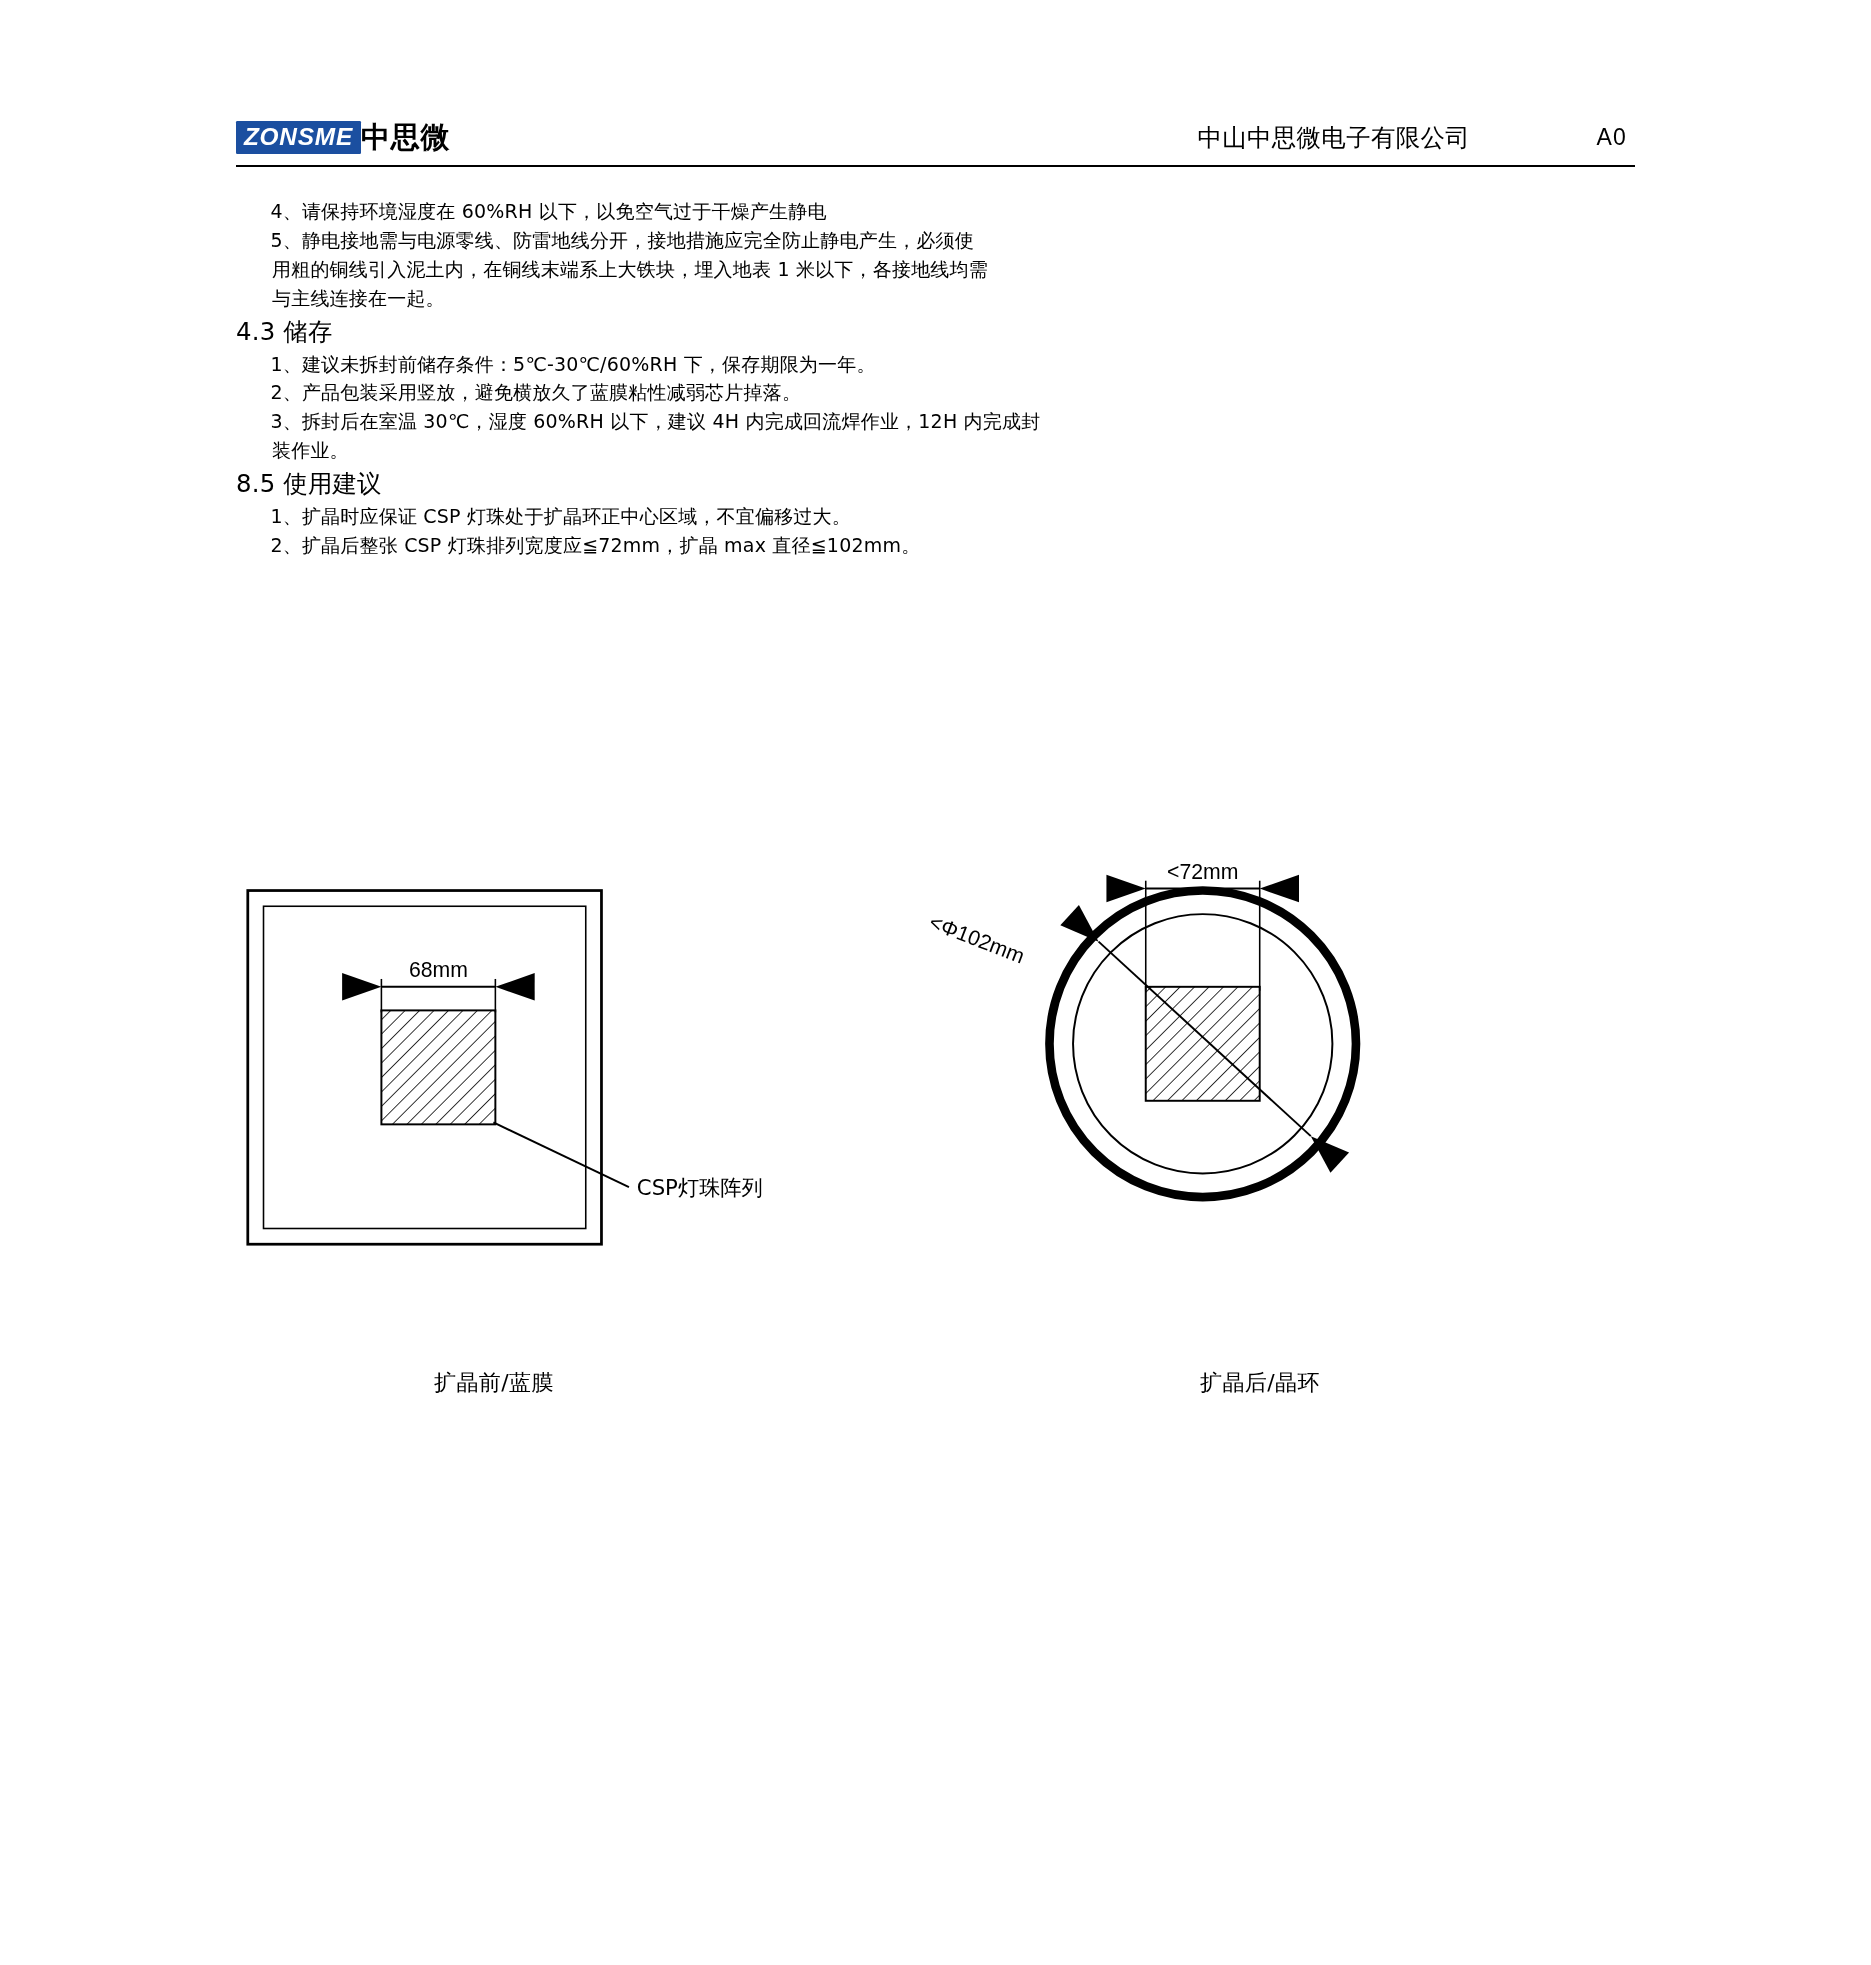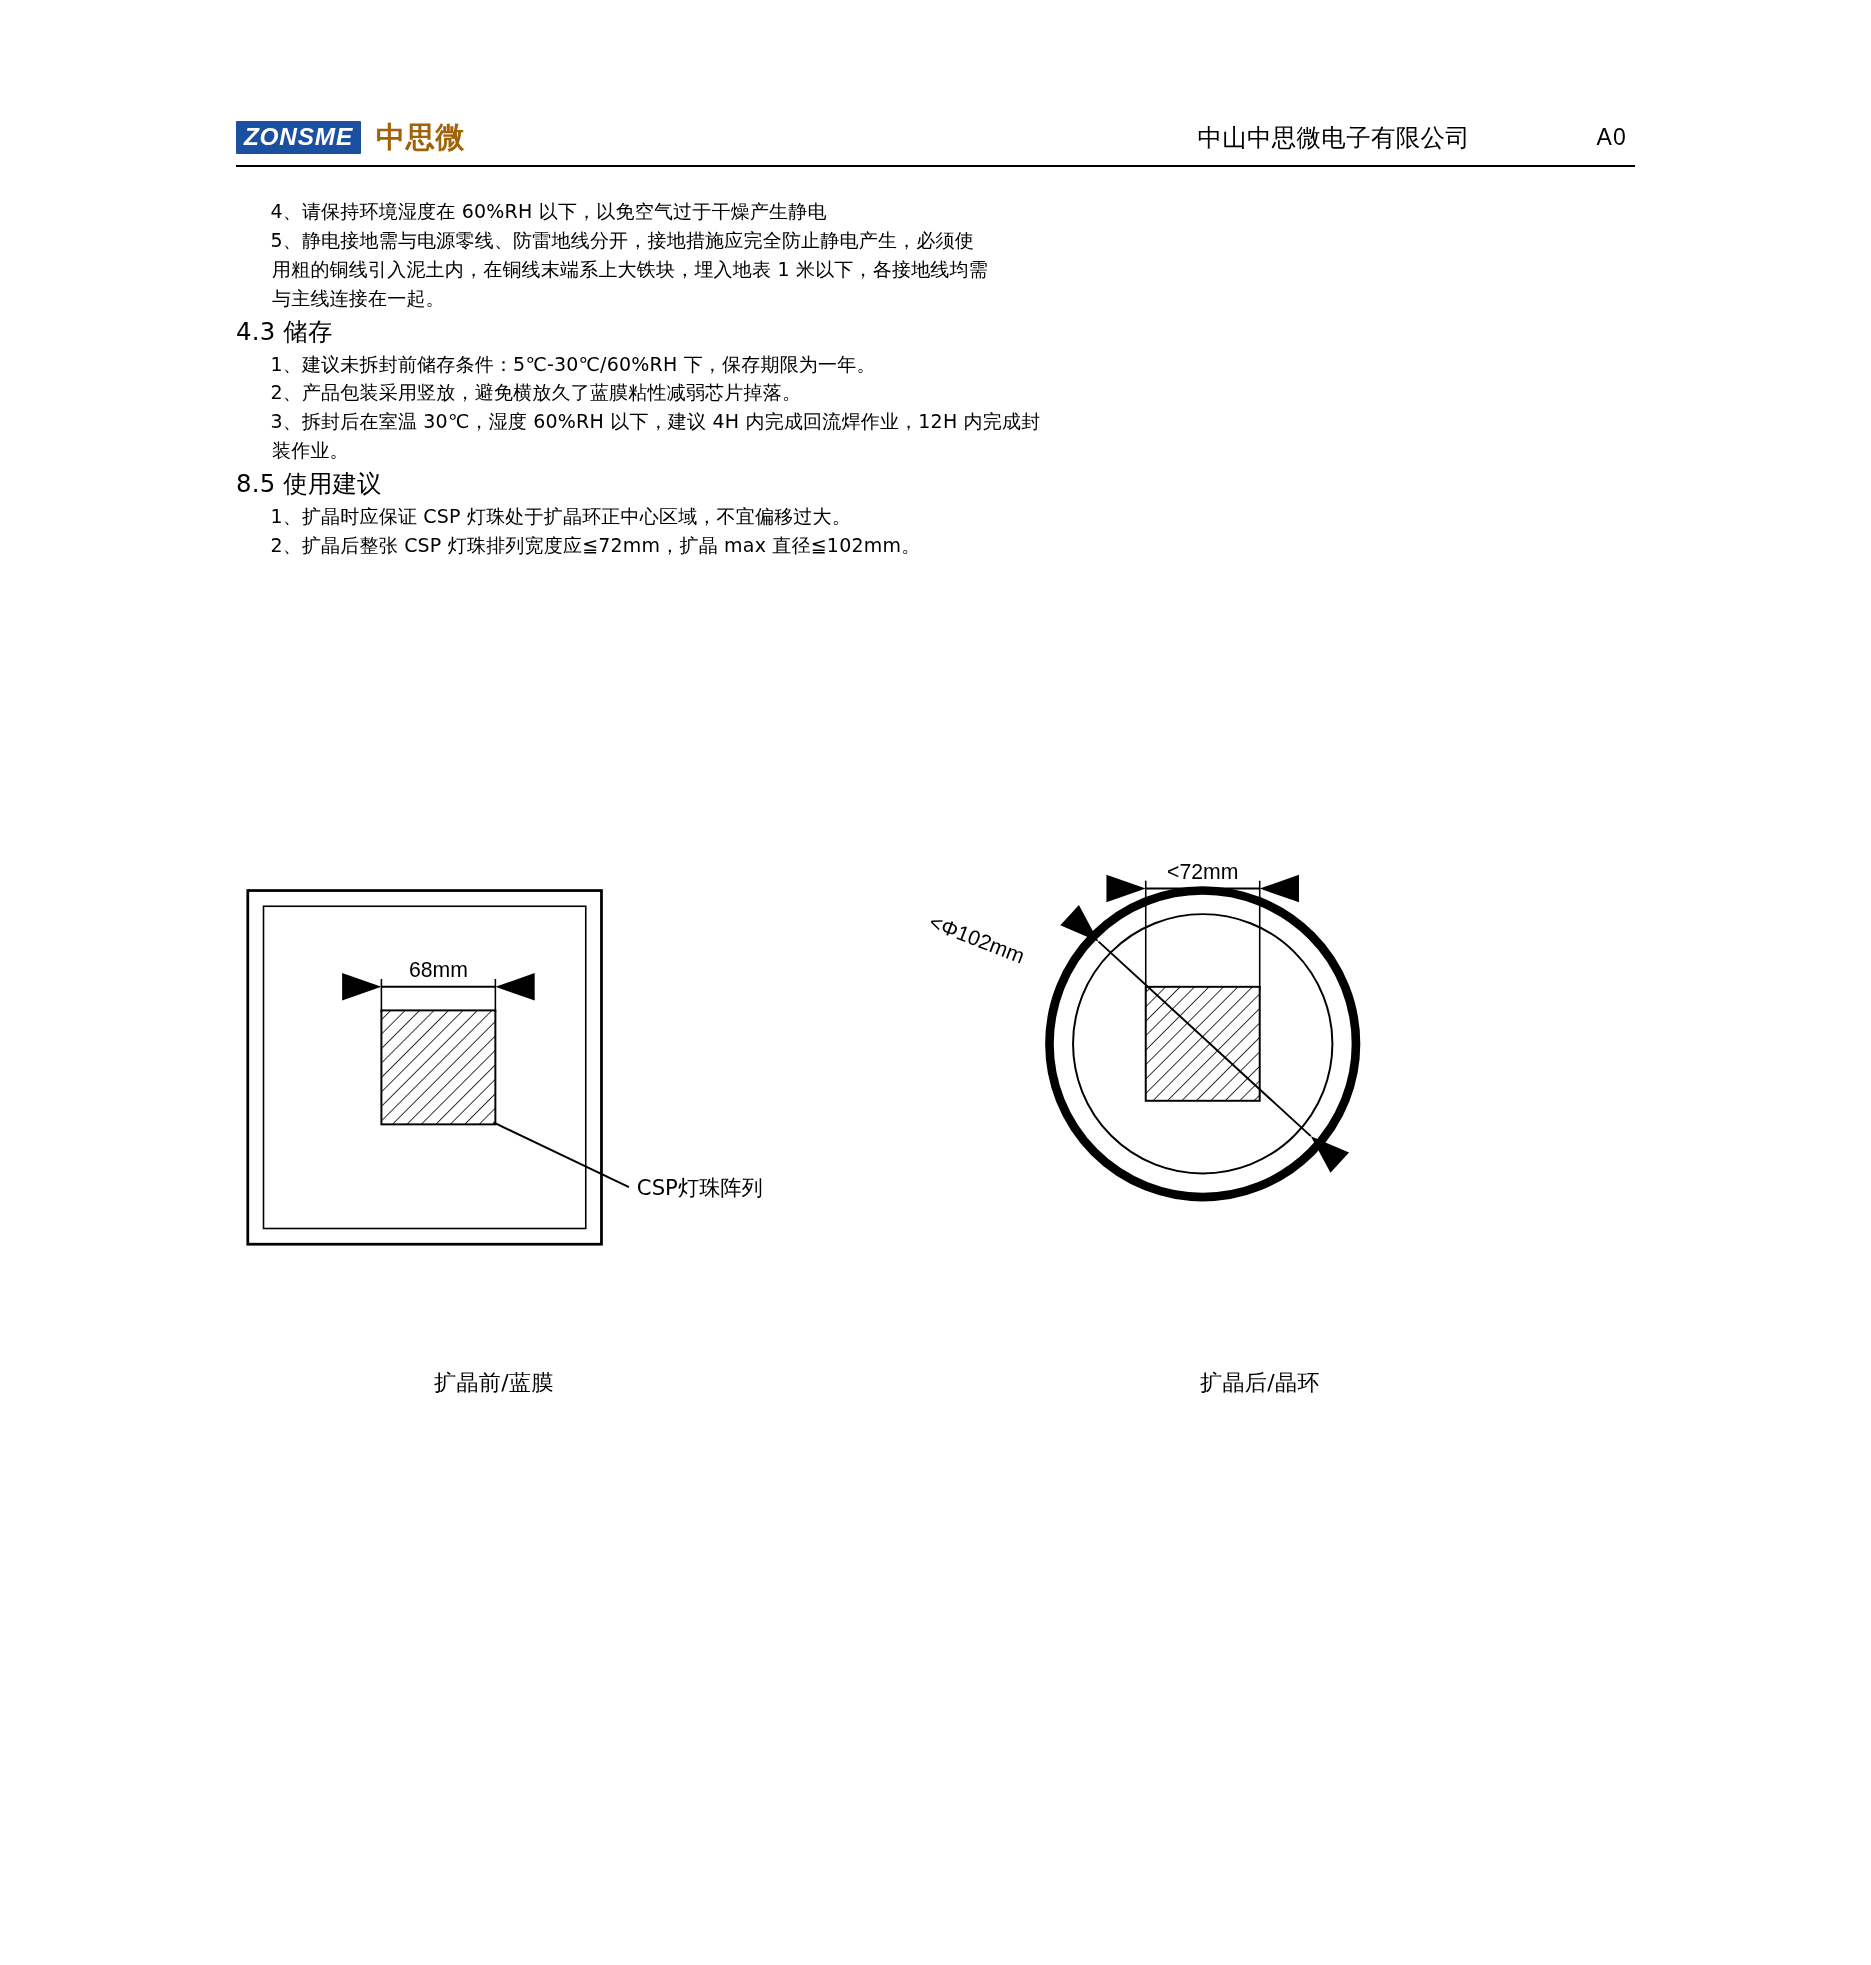--- a/index.html
+++ b/index.html
@@ -26,21 +26,21 @@
     left: 236px;
     top: 114px;
     width: 1399px;
     height: 47px;
     display: flex;
     align-items: center;
   }
   .logo-wrap {
     display: flex;
     align-items: center;
-    gap: 15px;
+    gap: 0;
     width: 326px;
     flex: 0 0 auto;
   }
   .logo-badge {
     background: #1b4fa0;
     color: #ffffff;
     font-family: "Liberation Sans", sans-serif;
     font-weight: bold;
     font-style: italic;
     font-size: 24.4px;
@@ -48,21 +48,21 @@
     padding: 3.9px 7.9px 4.7px 7.9px;
     line-height: 1;
     border-radius: 1.2px;
   }
   .logo-cn {
     font-family: "DejaVu Sans", "Liberation Sans", sans-serif;
     font-weight: bold;
     font-size: 29px;
     letter-spacing: 0.8px;
     line-height: 1;
-    color: #a16207;
+    color: #000000;
   }
   .header-title {
     flex: 1 1 auto;
     text-align: right;
     font-family: "DejaVu Sans", "Liberation Sans", sans-serif;
     font-size: 24.4px;
     letter-spacing: 0.4px;
     color: #000;
   }
   .header-code {

